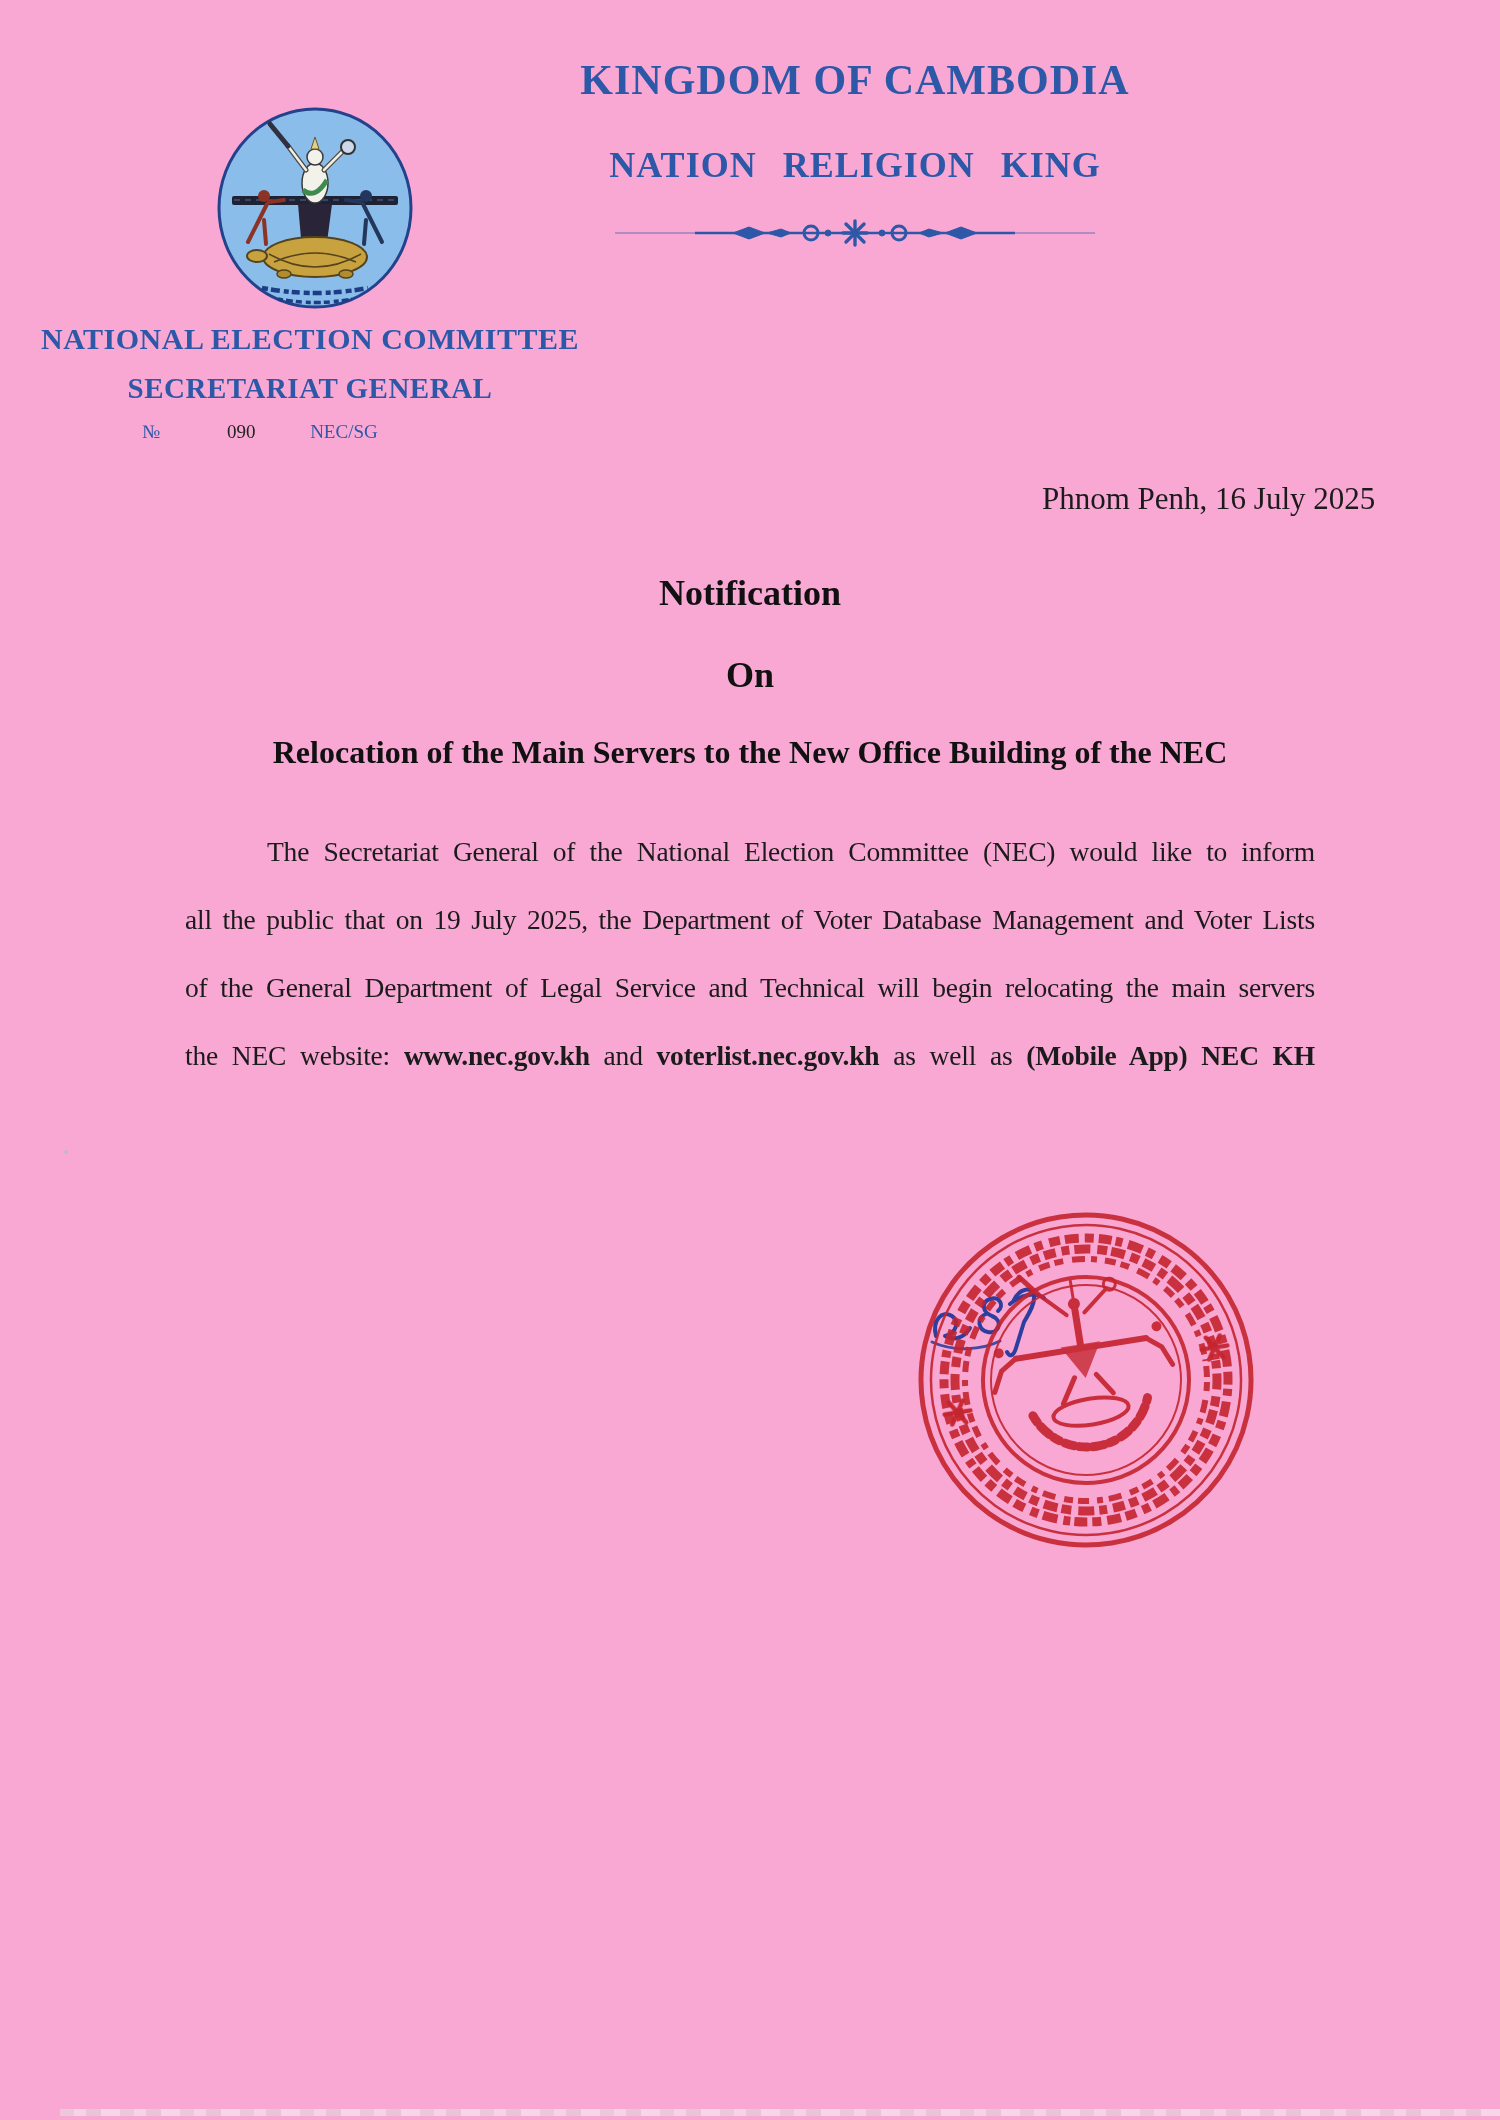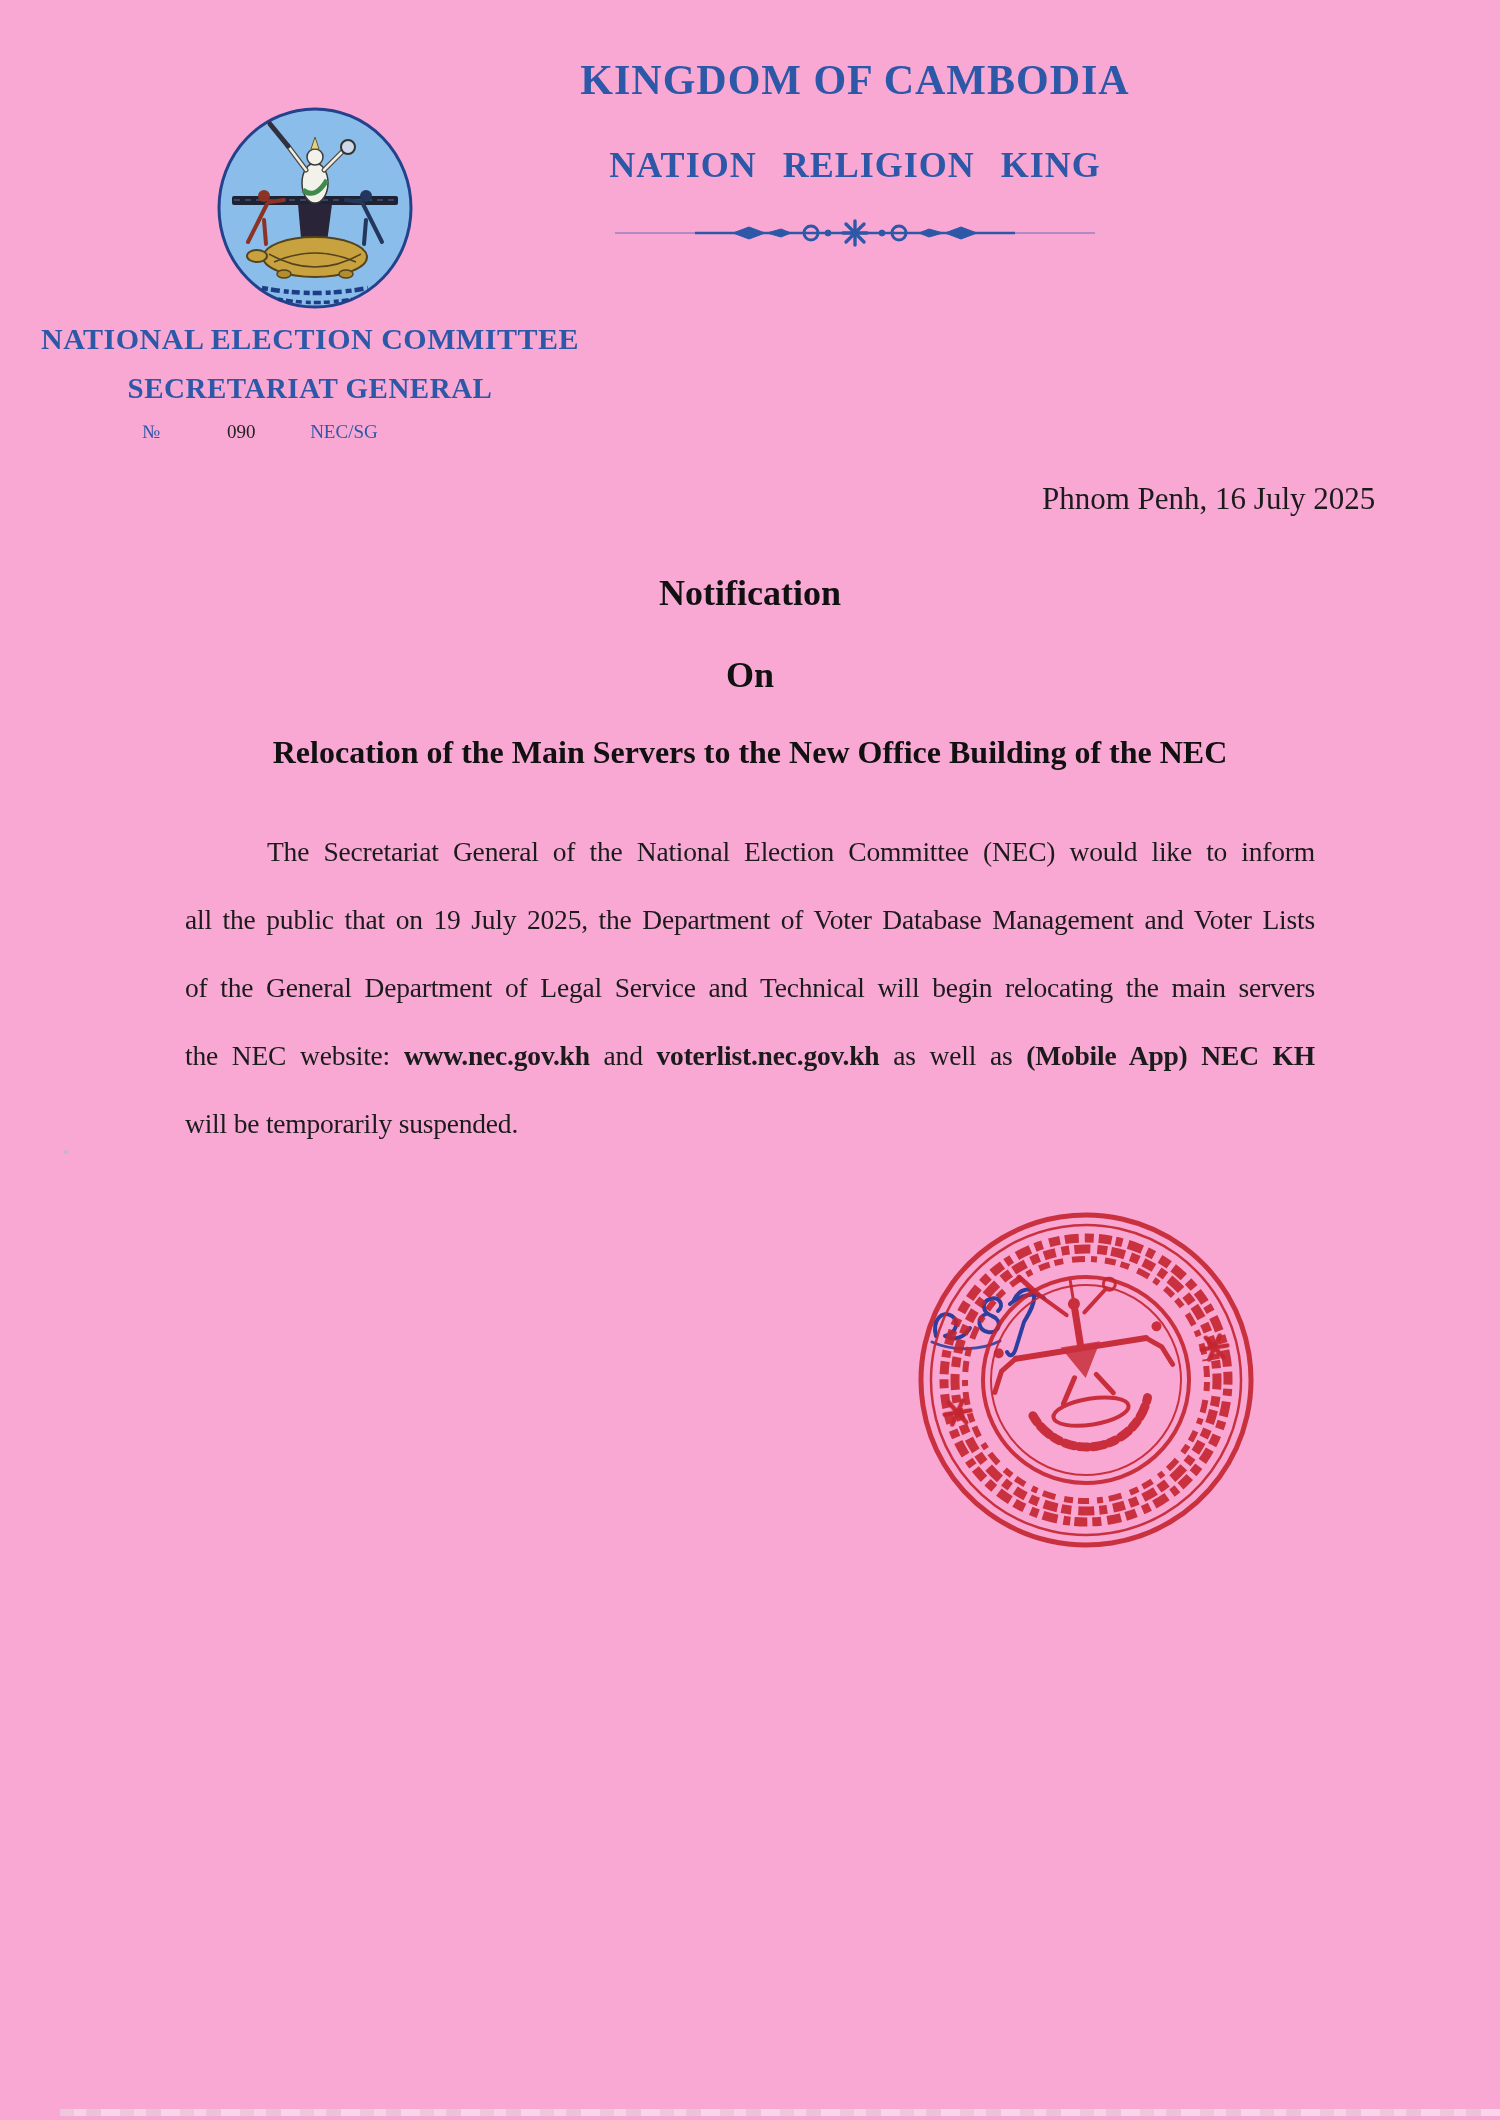--- a/index.html
+++ b/index.html
@@ -138,21 +138,20 @@
 
   <div class="tline t1">Notification</div>
   <div class="tline t2">On</div>
   <div class="tline t3">Relocation of the Main Servers to the New Office Building of the NEC</div>
 
   <div class="body-block">
     <div class="jline first">The Secretariat General of the National Election Committee (NEC) would like to inform</div>
     <div class="jline">all the public that on 19 July 2025, the Department of Voter Database Management and Voter Lists</div>
     <div class="jline">of the General Department of Legal Service and Technical will begin relocating the main servers</div>
     <div class="jline"><span>the NEC website: </span><span class="bold">www.nec.gov.kh</span><span> and </span><span class="bold">voterlist.nec.gov.kh</span><span> as well as </span><span class="bold">(Mobile App) NEC KH</span></div>
-    <div class="lline">will be temporarily suspended.</div>
   </div>
 
   <div class="sig-wrap">
     <svg width="132" height="92" viewBox="0 0 132 92" xmlns="http://www.w3.org/2000/svg">
       <g stroke="#2c3f9f" stroke-width="4" fill="none" stroke-linecap="round" stroke-linejoin="round">
         <path d="M10,58 C6,42 16,32 26,38 C34,43 30,56 19,58 C28,63 38,60 44,50"></path>
         <path d="M60,36 C50,40 52,52 62,54 C74,56 77,42 66,38 C56,34 55,24 64,21 C73,18 79,27 72,33"></path>
         <path d="M88,22 C94,10 106,8 108,18 C109,25 104,34 98,44 L90,70 C88,77 84,80 81,74"></path>
         <path d="M84,26 C96,16 110,14 118,20"></path>
         <path d="M6,64 C28,74 56,72 74,63" stroke-width="3" opacity="0.9"></path>

